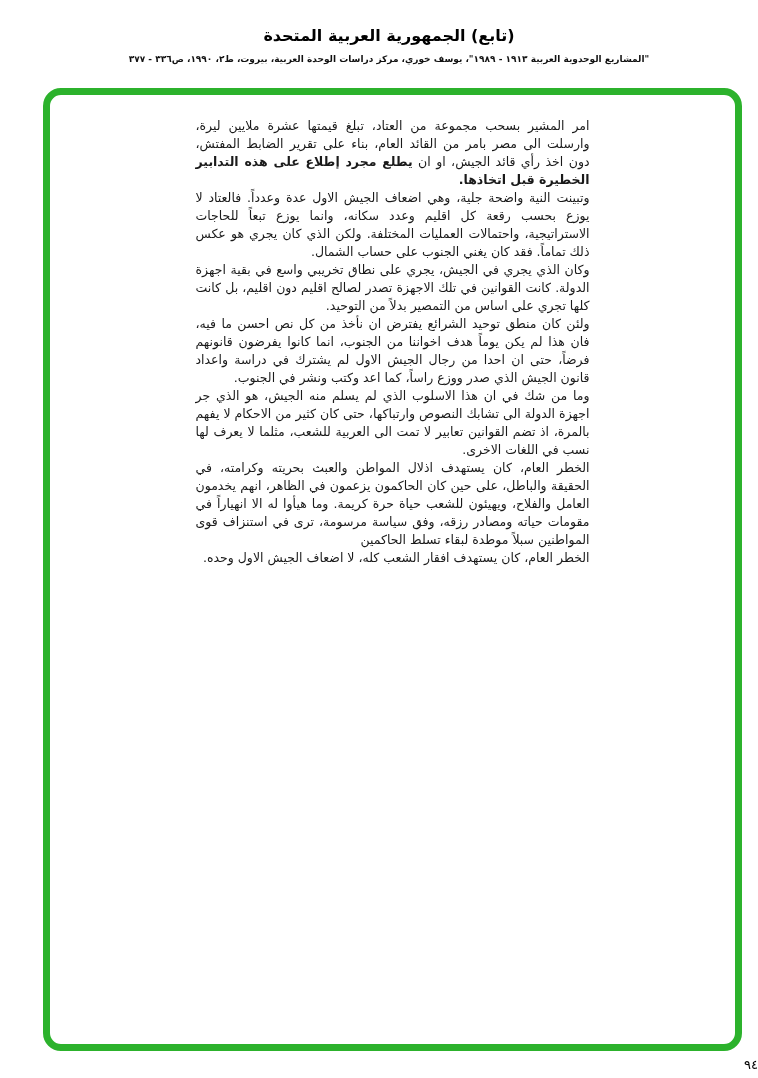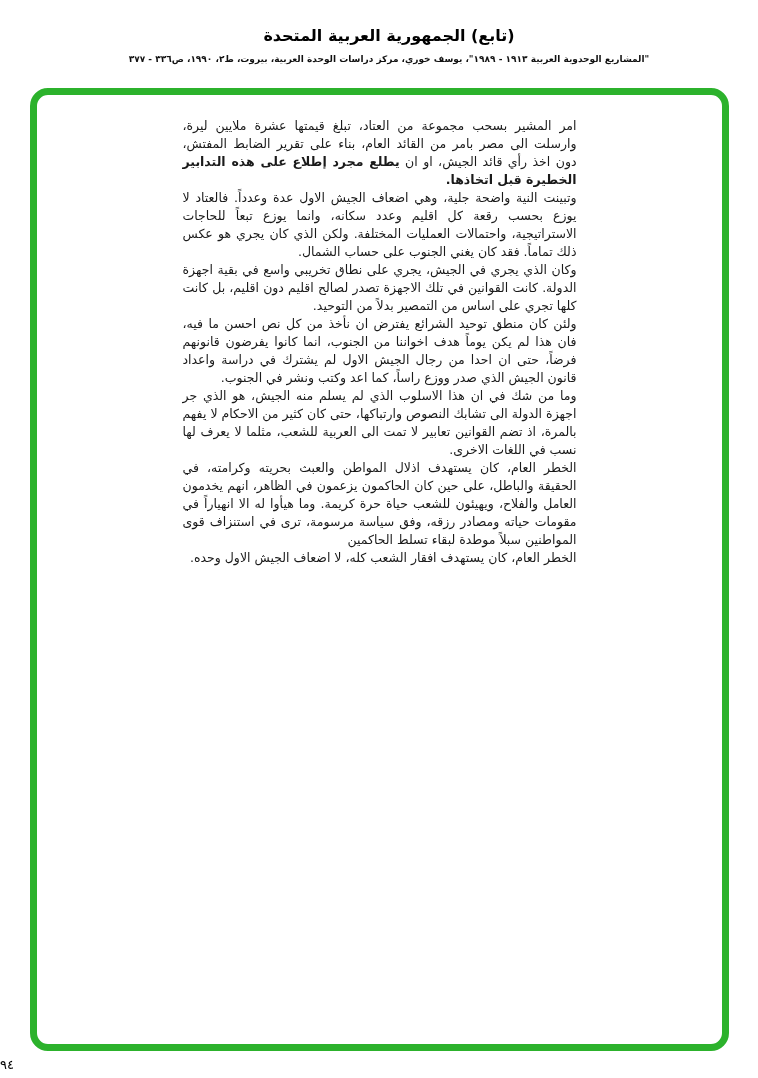--- a/index.html
+++ b/index.html
@@ -67,36 +67,36 @@
     text-align: justify;
   }
   .emph { font-weight: bold; }
 
   
   .page-number {
     position: absolute;
     bottom: 6px;
     left: 0;
     right: 0;
-    text-align: left;
+    text-align: right;
     font-size: 13px;
     color: #000;
   }
 </style>
 </head>
 <body>
 
 <div class="page">
 
   <div class="header">
     <div class="title">(تابع) الجمهورية العربية المتحدة</div>
     <div class="source">"المشاريع الوحدوية العربية ١٩١٣ - ١٩٨٩"، يوسف خوري، مركز دراسات الوحدة العربية، بيروت، ط٢، ١٩٩٠، ص٣٣٦ - ٣٧٧</div>
   </div>
 
-  <div class="green-box" style="border-color: rgb(44, 178, 44);">
+  <div class="green-box" style="border-color: rgb(44, 178, 44); margin-left: 13px;">
     <div class="text-column">
       <p><span>امر المشير بسحب مجموعة من العتاد، تبلغ قيمتها عشرة ملايين ليرة، وارسلت الى مصر بامر من القائد العام، بناء على تقرير الضابط المفتش، دون اخذ رأي قائد الجيش، او ان </span><span class="emph">يطلع مجرد إطلاع على هذه التدابير الخطيرة قبل اتخاذها.</span></p>
       <p><span>وتبينت النية واضحة جلية، وهي اضعاف الجيش الاول عدة وعدداً. فالعتاد لا يوزع بحسب رقعة كل اقليم وعدد سكانه، وانما يوزع تبعاً للحاجات الاستراتيجية، واحتمالات العمليات المختلفة. ولكن الذي كان يجري هو عكس ذلك تماماً. فقد كان يغني الجنوب على حساب الشمال.</span><span class="emph"></span></p>
       <p><span>وكان الذي يجري في الجيش، يجري على نطاق تخريبي واسع في بقية اجهزة الدولة. كانت القوانين في تلك الاجهزة تصدر لصالح اقليم دون اقليم، بل كانت كلها تجري على اساس من التمصير بدلاً من التوحيد.</span><span class="emph"></span></p>
       <p><span>ولئن كان منطق توحيد الشرائع يفترض ان نأخذ من كل نص احسن ما فيه، فان هذا لم يكن يوماً هدف اخواننا من الجنوب، انما كانوا يفرضون قانونهم فرضاً، حتى ان احدا من رجال الجيش الاول لم يشترك في دراسة واعداد قانون الجيش الذي صدر ووزع راساً، كما اعد وكتب ونشر في الجنوب.</span><span class="emph"></span></p>
       <p><span>وما من شك في ان هذا الاسلوب الذي لم يسلم منه الجيش، هو الذي جر اجهزة الدولة الى تشابك النصوص وارتباكها، حتى كان كثير من الاحكام لا يفهم بالمرة، اذ تضم القوانين تعابير لا تمت الى العربية للشعب، مثلما لا يعرف لها نسب في اللغات الاخرى.</span><span class="emph"></span></p>
       <p><span>الخطر العام، كان يستهدف اذلال المواطن والعبث بحريته وكرامته، في الحقيقة والباطل، على حين كان الحاكمون يزعمون في الظاهر، انهم يخدمون العامل والفلاح، ويهيئون للشعب حياة حرة كريمة. وما هيأوا له الا انهياراً في مقومات حياته ومصادر رزقه، وفق سياسة مرسومة، ترى في استنزاف قوى المواطنين سبلاً موطدة لبقاء تسلط الحاكمين</span><span class="emph"></span></p>
       <p><span>الخطر العام، كان يستهدف افقار الشعب كله، لا اضعاف الجيش الاول وحده.</span><span class="emph"></span></p>
     </div>
   </div>

